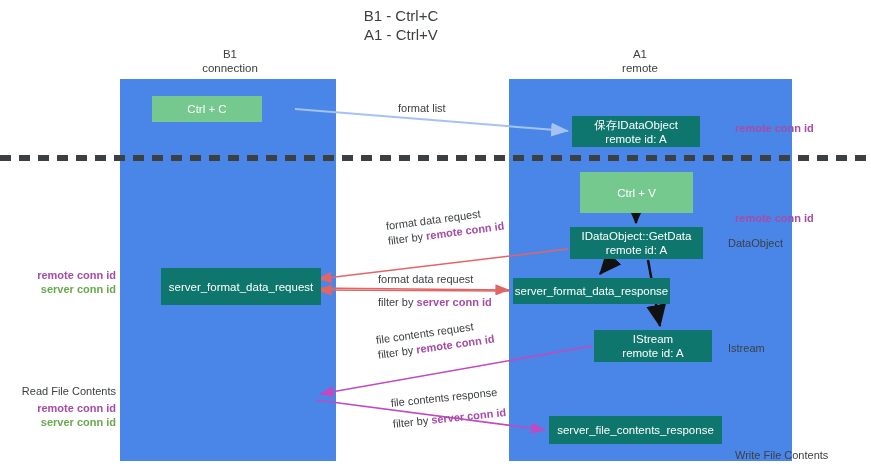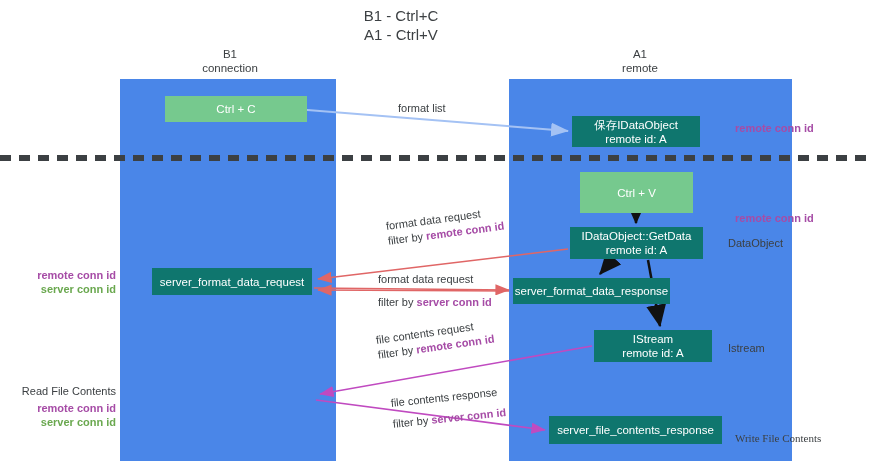--- a/index.html
+++ b/index.html
@@ -38,47 +38,47 @@
   }
   .green{background:#76c893;background:#7ccf94;}
   .green{background:#76cb8d;}
   .orange{background:#fbb košt;}
   .orange{background:#fbb040;background:#f9b martin;}
   .orange{background:#fab05a;}
   .box.green{background:#76c98e;}
   .box.orange{background:#fbb козь;}
   .box.orange{background:#0f766e;}
 
-  #box-ctrlc{left:165px;top:96px;width:142px;height:26px;justify-content:center;}
+  #box-ctrlc{left:152px;top:96px;width:110px;height:26px;justify-content:center;}
   #box-ctrlv{left:580px;top:172px;width:113px;height:41px;align-items:center;}
   #box-idataobject{left:572px;top:116px;width:128px;height:31px;}
   #box-getdata{left:570px;top:227px;width:133px;height:32px;}
   #box-istream{left:594px;top:330px;width:118px;height:32px;}
-  #box-sfdreq{left:152px;top:268px;width:160px;height:27px;}
+  #box-sfdreq{left:161px;top:268px;width:160px;height:37px;}
   #box-sfdresp{left:513px;top:278px;width:157px;height:26px;}
   #box-sfcreq{left:150px;top:385px;width:163px;height:26px;}
   #box-sfcresp{left:549px;top:416px;width:173px;height:28px;align-items:center;}
 
   
   #divider{
     position:absolute;left:0;top:155px;width:871px;height:6px;
     background:repeating-linear-gradient(to right,#3c4043 0 11px,transparent 11px 19px);
   }
 
   
   .ann{position:absolute;font-size:11px;line-height:14px;}
   .purple{color:#a64ca6;font-weight:bold;}
   .greentxt{color:#6aa84f;font-weight:bold;}
   .plain{color:#3c4043;}
 
   #ann-remote1{left:735px;top:121px;}
   #ann-remote2{left:735px;top:211px;}
   #ann-dataobject{left:728px;top:236px;}
   #ann-istream{left:728px;top:341px;}
-  #ann-writefc{left:735px;top:431px;font-family:Liberation Serif, serif;}
+  #ann-writefc{left:735px;top:448px;}
   #ann-left1{left:18px;top:268px;text-align:right;width:98px;}
   #ann-readfc{left:14px;top:384px;width:102px;text-align:right;}
   #ann-left2{left:14px;top:401px;width:102px;text-align:right;}
 
   
   .edge-label{position:absolute;font-size:11px;line-height:15px;white-space:nowrap;}
   .edge-label .plain{color:#3c4043;}
   #lbl-formatlist{left:398px;top:101px;}
   #lbl-fdreq{left:385px;top:219px;transform:rotate(-7.5deg);transform-origin:left top;}
   #lbl-fdresp{left:378px;top:272px;}

